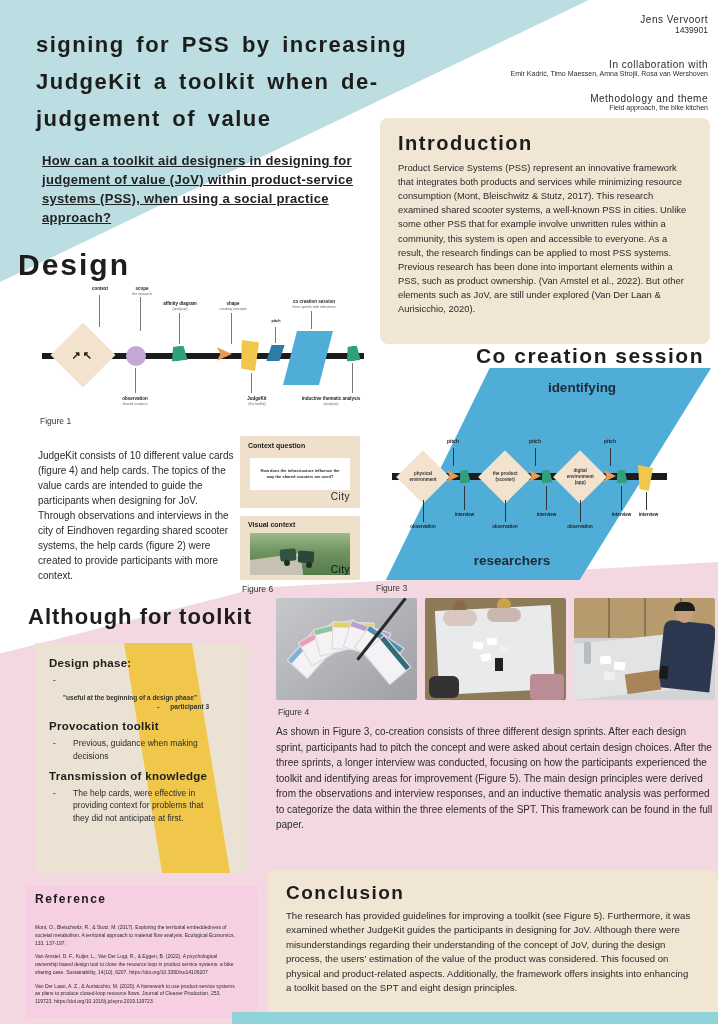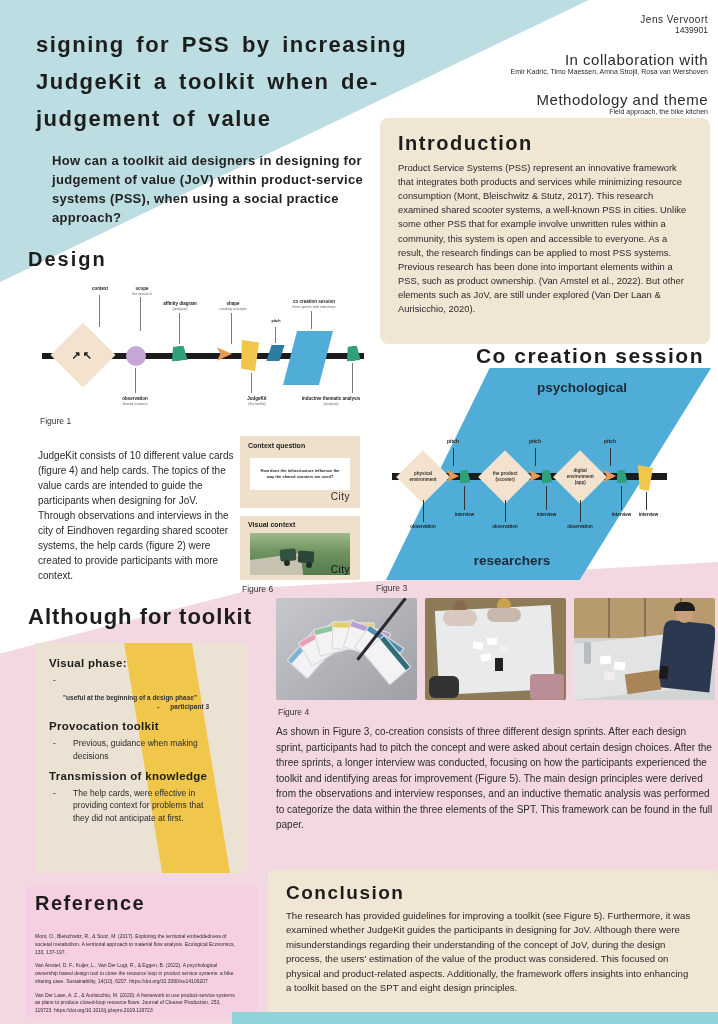--- a/index.html
+++ b/index.html
@@ -9,22 +9,22 @@
   .bg-blue{left:0;top:0;width:718px;height:310px;background:#bcdde2;
            clip-path:polygon(0 0,82% 0,0 91%);}
   .bg-pink{left:0;top:555px;width:718px;height:469px;background:#f3d8e2;
            clip-path:polygon(0 21%,36% 7%,100% 1.5%,100% 100%,0 100%);}
   .bg-strip{left:232px;top:1012px;width:486px;height:12px;background:#8fd2d8;}
   .title-line{display:block;font-size:22px;font-weight:bold;line-height:37px;
               letter-spacing:1.5px;word-spacing:4px;color:#1d1d1b;}
   .rq{font-size:13px;font-weight:bold;line-height:1.45;letter-spacing:.3px;color:#222;}
   .hdr{text-align:right;color:#2b2b2b;}
   .hdr .l1{font-size:10px;letter-spacing:.5px;}
-  .hdr .l2{font-size:8.5px;margin-bottom:16px;}
-  .hdr .l3{font-size:15px;letter-spacing:.5px;margin-top:16px;}
+  .hdr .l2{font-size:8.5px;margin-bottom:24px;}
+  .hdr .l3{font-size:10px;letter-spacing:.5px;margin-top:16px;}
   .hdr .l4{font-size:7px;margin-bottom:8px;}
   .h2{font-weight:bold;color:#1d1d1b;letter-spacing:1.5px;}
   .panel{background:#f1e5d3;border-radius:8px;}
   .body-txt{font-size:9.5px;line-height:1.5;color:#2b2b2b;}
   .cap{font-size:8.5px;color:#333;}
   .tick{position:absolute;width:1px;background:#7a7a7a;}
   .flabel{position:absolute;text-align:center;font-weight:bold;font-size:4.5px;line-height:1.25;color:#222;}
   .flabel .sub{display:block;font-weight:normal;font-size:3.5px;color:#666;}
   .bar{position:absolute;background:#1b1b1b;}
   .diamond{position:absolute;background:#f3e3ce;transform:rotate(45deg);}
@@ -55,37 +55,37 @@
 
   <div class="abs bg-blue"></div>
   <div class="abs bg-pink"></div>
 
   <div class="abs" style="left:36px;top:26px;width:430px;">
     <span class="title-line">signing for PSS by increasing</span>
     <span class="title-line">JudgeKit a toolkit when de-</span>
     <span class="title-line">judgement of value</span>
   </div>
 
-  <div class="abs rq" style="left:52px;top:152px;width:322px;">How can a toolkit aid designers in designing for judgement of value (JoV) within product-service systems (PSS), when using a social practice approach?</div>
+  <div class="abs rq" style="left:42px;top:152px;width:322px;text-decoration:underline;">How can a toolkit aid designers in designing for judgement of value (JoV) within product-service systems (PSS), when using a social practice approach?</div>
 
   <div class="abs hdr" style="left:360px;top:14px;width:348px;">
     <div class="l1">Jens Vervoort</div>
     <div class="l2">1439901</div>
     <div class="l3">In collaboration with</div>
     <div class="l4">Emir Kadrić, Timo Maessen, Amna Strojil, Rosa van Wershoven</div>
     <div class="l3">Methodology and theme</div>
     <div class="l4">Field approach, the bike kitchen</div>
   </div>
 
   <div class="abs panel" style="left:380px;top:118px;width:330px;height:226px;padding:0;">
     <div class="h2" style="font-size:20px;margin:14px 0 6px 18px;">Introduction</div>
     <div class="body-txt" style="margin:0 16px 0 18px;font-size:9.4px;">Product Service Systems (PSS) represent an innovative framework that integrates both products and services while minimizing resource consumption (Mont, Bleischwitz &amp; Stutz, 2017). This research examined shared scooter systems, a well-known PSS in cities. Unlike some other PSS that for example involve unwritten rules within a community, this system is open and accessible to everyone. As a result, the research findings can be applied to most PSS systems. Previous research has been done into important elements within a PSS, such as product ownership. (Van Amstel et al., 2022). But other elements such as JoV, are still under explored (Van Der Laan &amp; Aurisicchio, 2020).</div>
   </div>
 
-  <div class="abs h2" style="left:28px;top:248px;font-size:20px;letter-spacing:2px;">Design</div>
+  <div class="abs h2" style="left:18px;top:248px;font-size:30px;letter-spacing:2px;">Design</div>
 
   <div class="abs" style="left:40px;top:283px;width:330px;height:140px;">
     <div class="bar" style="left:2px;top:70px;width:322px;height:6px;"></div>
 
     <div class="diamond" style="left:20px;top:49px;width:46px;height:46px;display:flex;align-items:center;justify-content:center;">
       <span style="transform:rotate(-45deg);font-size:11px;font-weight:bold;color:#1b1b1b;letter-spacing:2px;">↗↖</span>
     </div>
     <div style="position:absolute;left:86px;top:63px;width:20px;height:20px;border-radius:50%;background:#c4a6d7;"></div>
     <div class="trap-green" style="left:131px;top:63px;width:16px;height:15px;"></div>
     <div class="arrow-orange" style="left:177px;top:63px;width:15px;height:16px;"></div>
@@ -162,21 +162,21 @@
         <div style="position:absolute;left:56px;top:29px;width:6px;height:6px;background:#1e2d24;border-radius:50%;"></div>
       </div>
       <span class="city-tag" style="right:10px;bottom:5px;color:#111;">City</span>
     </div>
   </div>
   <div class="abs cap" style="left:242px;top:584px;">Figure 6</div>
 
   <div class="abs h2" style="right:14px;top:344px;font-size:21px;">Co creation session</div>
   <div class="abs" style="left:372px;top:368px;width:346px;height:212px;">
     <div style="position:absolute;inset:0;background:#4fadd7;clip-path:polygon(34% 0,98% 0,60% 100%,4% 100%);"></div>
-    <div style="position:absolute;left:150px;top:12px;width:120px;text-align:center;font-size:13.5px;font-weight:bold;color:#1f2937;">psychological</div>
+    <div style="position:absolute;left:150px;top:12px;width:120px;text-align:center;font-size:13.5px;font-weight:bold;color:#1f2937;">identifying</div>
     <div style="position:absolute;left:80px;top:185px;width:120px;text-align:center;font-size:13.5px;font-weight:bold;color:#1f2937;">researchers</div>
 
     <div class="bar" style="left:20px;top:105px;width:275px;height:7px;"></div>
 
     <div class="f3-diamond" style="left:32px;top:90px;">
       <span>physical environment</span>
     </div>
     <div class="f3-diamond" style="left:114px;top:90px;">
       <span>the product (scooter)</span>
     </div>
@@ -271,42 +271,42 @@
     </div>
   </div>
   <div class="abs cap" style="left:278px;top:707px;">Figure 4</div>
 
   <div class="abs body-txt" style="left:276px;top:724px;width:438px;font-size:10px;line-height:1.55;">As shown in Figure 3, co-creation consists of three different design sprints. After each design sprint, participants had to pitch the concept and were asked about certain design choices. After the three sprints, a longer interview was conducted, focusing on how the participants experienced the toolkit and identifying areas for improvement (Figure 5). The main design principles were derived from the observations and interview responses, and an inductive thematic analysis was performed to categorize the data within the three elements of the SPT. This framework can be found in the full paper.</div>
 
   <div class="abs h2" style="left:28px;top:604px;font-size:22px;letter-spacing:1px;">Although for toolkit</div>
   <div class="abs" style="left:35px;top:643px;width:212px;height:230px;background:#ebe2d3;">
     <div style="position:absolute;inset:0;background:#f0c64b;clip-path:polygon(42% 0,74% 0,92% 100%,60% 100%);"></div>
     <div style="position:absolute;left:14px;top:14px;right:8px;">
-      <div class="f-title">Visual phase:</div>
+      <div class="f-title">Design phase:</div>
       <div class="f-bullet">
         <span class="dash">-</span>
       </div>
       <div class="f-quote">"useful at the beginning of a design phase"</div>
       <div class="f-quote-attr">-      participant 3</div>
       <div class="f-title">Provocation toolkit</div>
       <div class="f-bullet">
         <span class="dash">-</span>
         <span class="btxt">Previous, guidance when making decisions</span>
       </div>
       <div class="f-title">Transmission of knowledge</div>
       <div class="f-bullet">
         <span class="dash">-</span>
         <span class="btxt">The help cards, were effective in providing context for problems that they did not anticipate at first.</span>
       </div>
     </div>
   </div>
   <div class="abs cap" style="left:35px;top:924px;">Figure 5</div>
 
   <div class="abs" style="left:25px;top:886px;width:232px;height:132px;background:#f6d0e2;border-radius:4px;padding:0;">
-    <div class="h2" style="font-size:20px;margin:6px 0 18px 10px;">Reference</div>
+    <div class="h2" style="font-size:12px;margin:6px 0 18px 10px;">Reference</div>
     <div style="margin-left:10px;">
       <div class="ref-item">Mont, O., Bleischwitz, R., &amp; Stutz, M. (2017). Exploring the territorial embeddedness of societal metabolism. A territorial approach to material flow analysis. Ecological Economics, 133, 137-197.</div>
       <div class="ref-item">Van Amstel, D. F., Kuijer, L., Van Der Lugt, R., &amp; Eggen, B. (2022). A psychological ownership based design tool to close the resource loop in product service systems: a bike sharing case. Sustainability, 14(10), 6207. https://doi.org/10.3390/su14106207</div>
       <div class="ref-item">Van Der Laan, A. Z., &amp; Aurisicchio, M. (2020). A framework to use product-service systems as plans to produce closed-loop resource flows. Journal of Cleaner Production, 253, 119723. https://doi.org/10.1016/j.jclepro.2019.119723</div>
     </div>
   </div>
 
   <div class="abs panel" style="left:268px;top:870px;width:450px;height:154px;border-radius:6px;">
     <div class="h2" style="font-size:19px;margin:12px 0 5px 18px;">Conclusion</div>
     <div class="body-txt" style="margin:0 22px 0 18px;font-size:9.6px;">The research has provided guidelines for improving a toolkit (see Figure 5). Furthermore, it was examined whether JudgeKit guides the participants in designing for JoV. Although there were misunderstandings regarding their understanding of the concept of JoV, during the design process, the users' estimation of the value of the product was considered. This focused on physical and product-related aspects. Additionally, the framework offers insights into enhancing a toolkit based on the SPT and eight design principles.</div>

